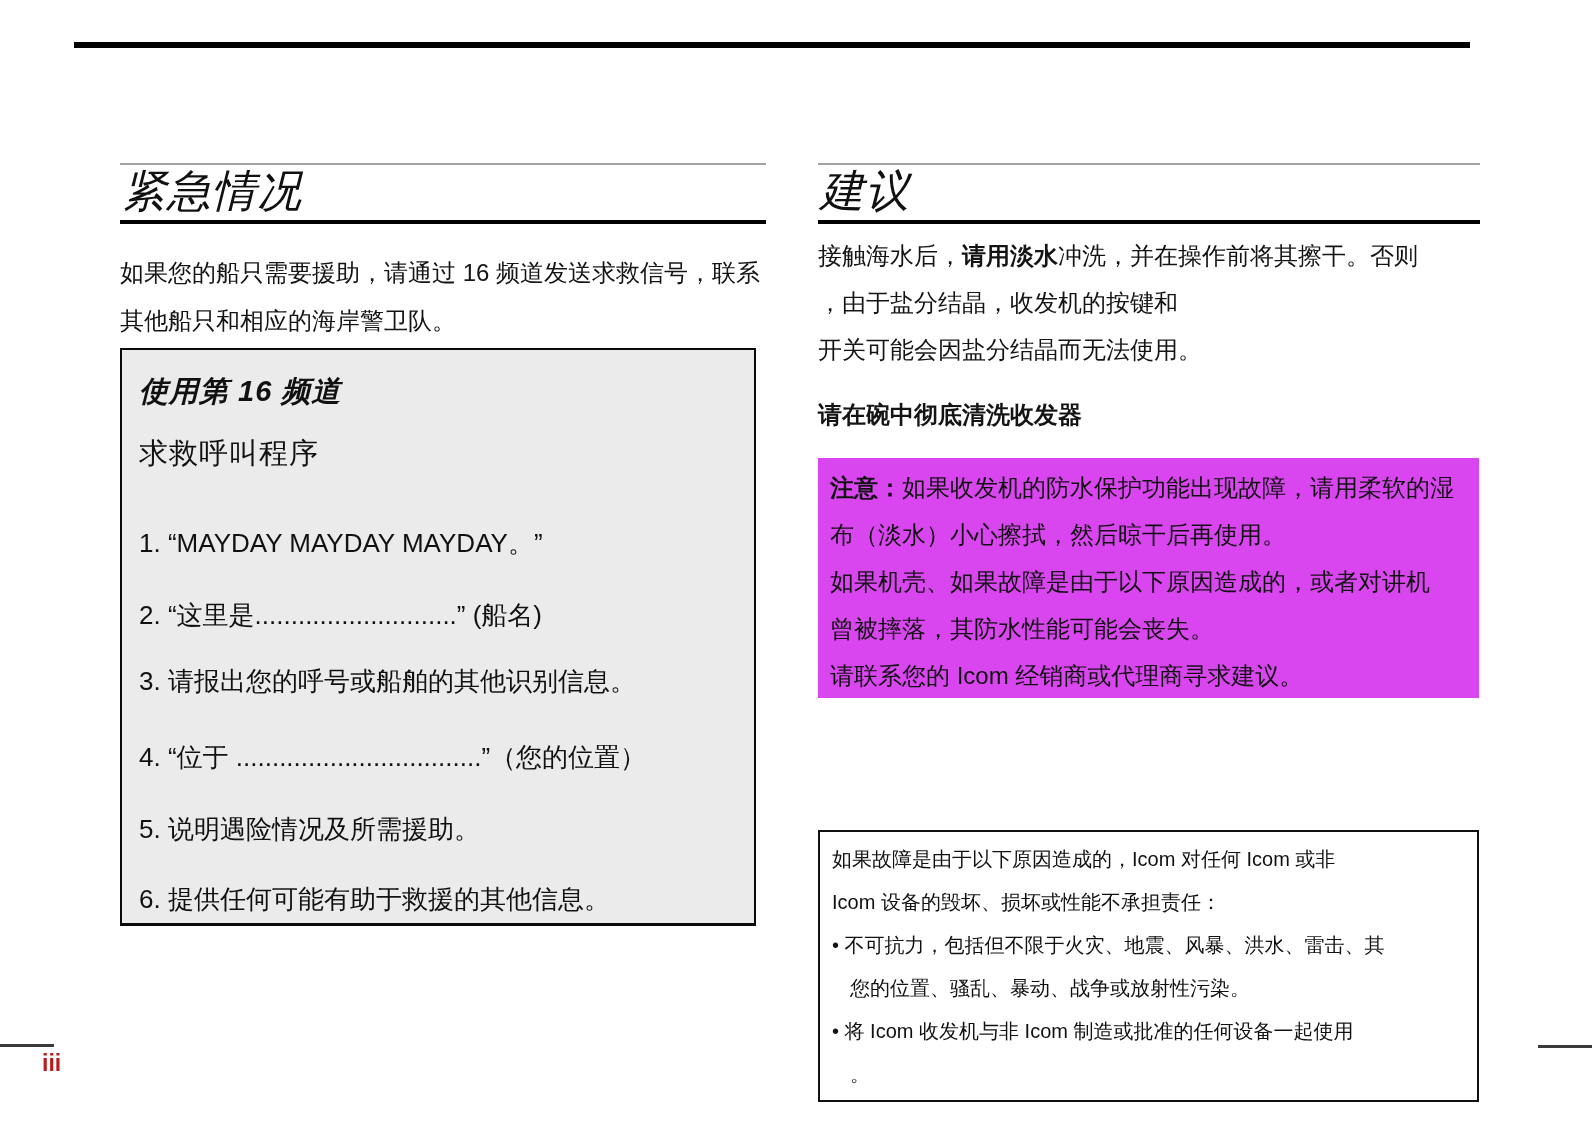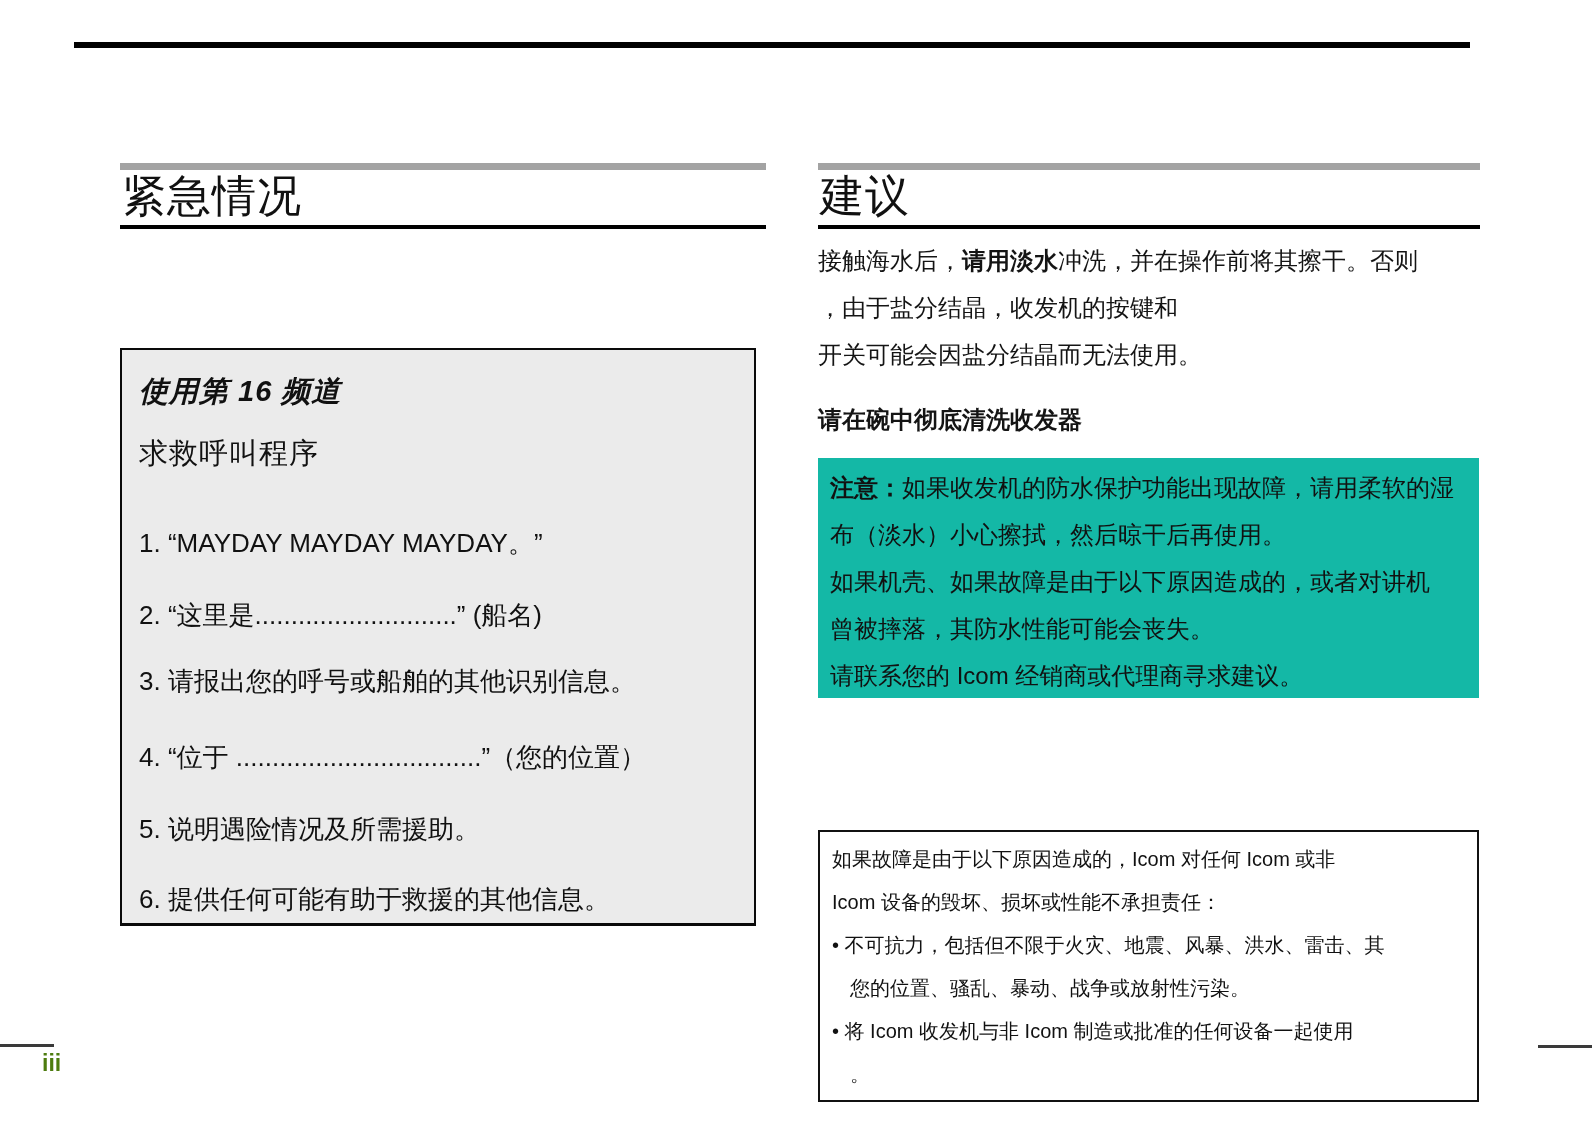--- a/index.html
+++ b/index.html
@@ -9,22 +9,23 @@
     position: relative;
     overflow: hidden;
     font-family: "Liberation Sans", "DejaVu Sans", sans-serif;
     color: #111111;
   }
   .abs { position: absolute; }
 
   .top-rule { background: #000000; height: 6px; }
 
   .col-header {
-    border-top: 7px solid #a3a3a3;
+    border-top: 2px solid #a3a3a3;
     border-bottom: 4px solid #000000;
+    font-style: italic;
   }
   .col-header .title {
     font-size: 44px;
     line-height: 46px;
     padding: 3px 0 6px 2px;
     font-weight: 400;
     letter-spacing: 1px;
   }
 
   .body-text { font-size: 24px; color: #141414; }
@@ -46,53 +47,57 @@
   }
   .box-title-bold {
     font-size: 29px;
     font-weight: normal;
     letter-spacing: 1px;
     text-align: center;
   }
   .step { font-size: 26px; line-height: 30px; white-space: nowrap; }
 
   .note-box {
-    background: #14b8a6;
+    background: #d946ef;
     box-sizing: border-box;
     padding: 6px 14px 0 12px;
     overflow: hidden;
   }
   .note-line { font-size: 24px; line-height: 47px; white-space: nowrap; }
 
   .disclaimer-box {
     background: #ffffff;
     border: 2px solid #111111;
     box-sizing: border-box;
     padding: 6px 12px 0 12px;
     overflow: hidden;
   }
   .disc-line { font-size: 20px; line-height: 43px; white-space: nowrap; }
   .disc-line.cont { padding-left: 18px; }
 
   .page-num-rule { background: #3a3a3a; height: 3px; }
-  .page-num { font-size: 23px; font-weight: bold; color: #4d7c0f; }
+  .page-num { font-size: 23px; font-weight: bold; color: #b91c1c; }
 
   .nowrap { white-space: nowrap; }
 </style>
 </head>
 <body>
 
 <div class="abs top-rule" style="left:74px; top:42px; width:1396px;"></div>
 
 <div class="abs" style="left:120px; top:163px; width:646px;">
 
   <div class="col-header">
     <div class="title">紧急情况</div>
   </div>
 
+  <div class="body-text lh48 nowrap" style="margin-top:25px;">
+    <div>如果您的船只需要援助，请通过 16 频道发送求救信号，联系</div>
+    <div>其他船只和相应的海岸警卫队。</div>
+  </div>
 </div>
 
 <div class="abs procedure-box" style="left:120px; top:348px; width:636px; height:578px;">
 
   <div class="abs box-title-italic" style="left:17px; top:22px;">使用第 16 频道</div>
 
   <div class="abs box-title-bold" style="left:17px; top:84px;">求救呼叫程序</div>
 
   <div class="abs step" style="left:17px; top:178px;">1. “MAYDAY MAYDAY MAYDAY。”</div>
   <div class="abs step" style="left:17px; top:250px;">2. “这里是............................” (船名)</div>

